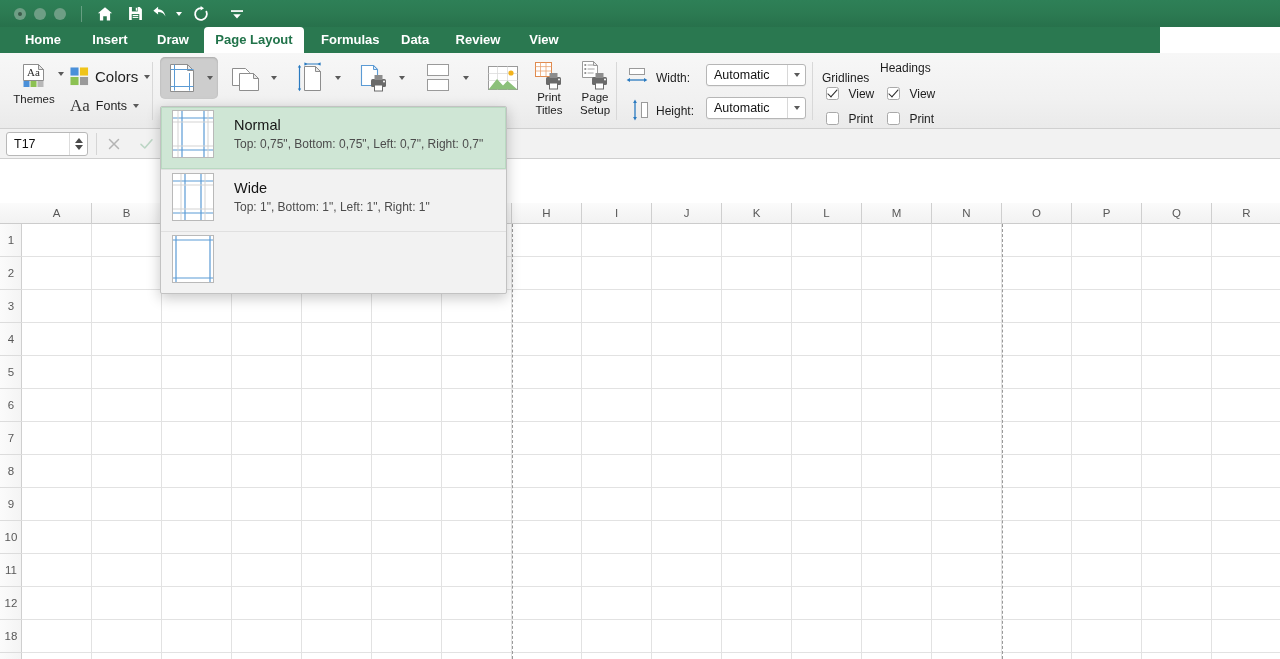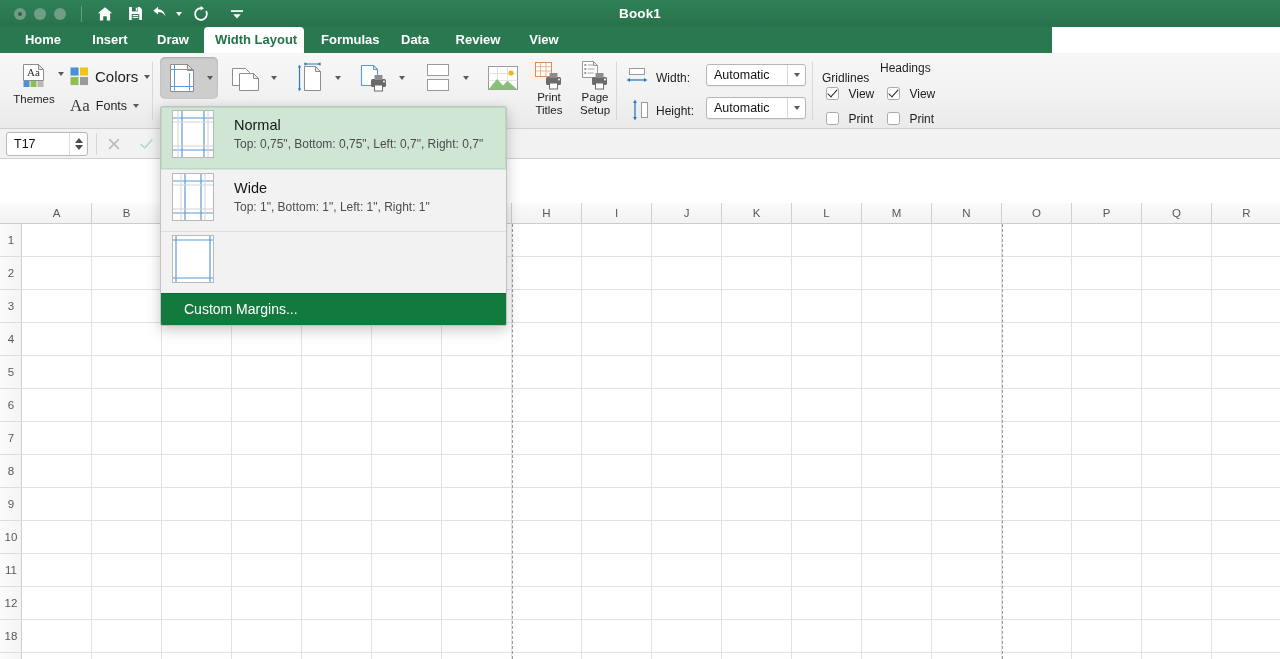--- a/index.html
+++ b/index.html
@@ -34,21 +34,21 @@
     justify-content: center; color: #fff; cursor: default;
   }
   #title-text {
     position: absolute; left: 0; right: 0; text-align: center;
     color: #ffffff; font-size: 13.5px; font-weight: bold; letter-spacing: 0.1px;
     pointer-events: none;
   }
 
   
   #tabbar {
-    position: absolute; left: 0; top: 27px; width: 1052px; height: 26px;
+    position: absolute; left: 0; top: 27px; width: 1160px; height: 26px;
     background: #2a7850;
   }
   .tab {
     position: absolute; top: 0; height: 26px; line-height: 26px;
     color: #ffffff; font-size: 13px; font-weight: bold; text-align: center;
     padding: 0 11px; cursor: default; white-space: nowrap;
   }
   .tab.active {
     background: #ffffff; color: #21734a;
     border-top-left-radius: 4px; border-top-right-radius: 4px;
@@ -223,28 +223,27 @@
         <path d="M8.6 0.9 12.0 3.2 8.6 5.5Z" fill="#ffffff"></path>
       </svg>
   </div>
   <div class="tb-icon" style="margin-left:6px">
     <svg width="16" height="14" viewBox="0 0 16 14">
         <rect x="2" y="3.2" width="12" height="1.7" fill="#ffffff"></rect>
         <path d="M4.2 7.3h7.6L8 11.4Z" fill="#ffffff"></path>
       </svg>
   </div>
 
-  <div id="title-text">Book1</div>
 </div>
 
 <div id="tabbar">
     <div class="tab" style="left: 12px; width: 62px;">Home</div>
     <div class="tab" style="left: 80px; width: 60px;">Insert</div>
     <div class="tab" style="left: 146px; width: 52px;">Draw</div>
-    <div class="tab active" style="left: 204px; width: 100px;">Width Layout</div>
+    <div class="tab active" style="left: 204px; width: 100px;">Page Layout</div>
     <div class="tab" style="left: 310px; width: 74px;">Formulas</div>
     <div class="tab" style="left: 390px; width: 48px;">Data</div>
     <div class="tab" style="left: 444px; width: 68px;">Review</div>
     <div class="tab" style="left: 518px; width: 52px;">View</div>
   </div>
 
 <div id="ribbon">
 
   <div class="rgroup" style="left:0; width:150px;">
     <div class="bigbtn" style="left:12px; top:8px; width:44px;">
@@ -592,14 +591,13 @@
       <div class="mitem">
         <div class="mprev">
           <svg width="40" height="46" viewBox="0 0 40 46" style="display:block">
             <rect x="0" y="0" width="40" height="46" fill="#ffffff"></rect>
             <path d="M3 0 V46 M37 0 V46" stroke="#5b9bd5" stroke-width="1.2" fill="none"></path>
             <path d="M0 4 H40 M0 42 H40" stroke="#5b9bd5" stroke-width="1.2" fill="none"></path>
           </svg>
         </div>
       </div>
     </div>
-  <div id="custom">Custom Margins...</div>
 </div>
 
 </body></html>

